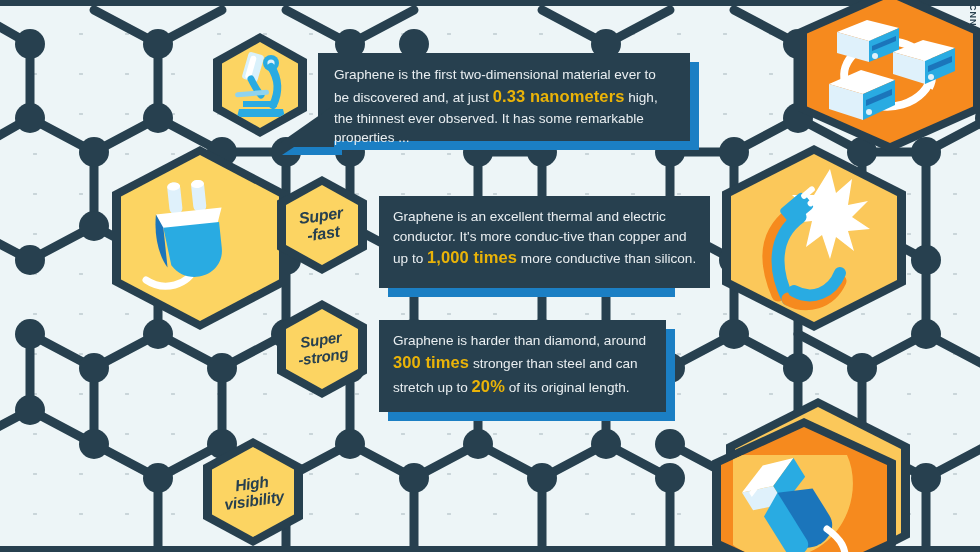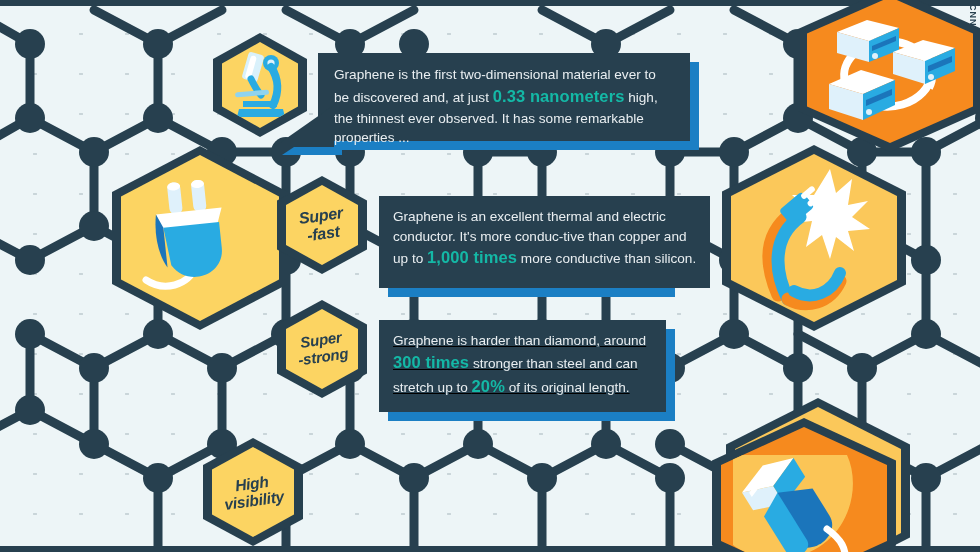--- a/index.html
+++ b/index.html
@@ -63,21 +63,21 @@
   }
   .card{
     position:relative;
     background:#27404f;
     color:#e9eef1;
     box-sizing:border-box;
     font-size:13.6px;
     line-height:1.45;
   }
   .card p{margin:0;}
-  .card b{color:#14b8a6;font-weight:bold;font-size:16.5px;letter-spacing:.1px;}
+  .card b{color:#eab308;font-weight:bold;font-size:16.5px;letter-spacing:.1px;}
 
   
   .card-tail{
     position:absolute;
     left:-44px;top:52px;
     width:60px;height:42px;
     background:#27404f;
     clip-path:polygon(100% 0%,100% 100%,0% 100%);
     z-index:1;
   }
@@ -386,21 +386,21 @@
     </div>
   </div>
 
   <div class="card-wrap" style="left:379px;top:196px;width:287px;height:92px;z-index:12;">
     <div class="card-shadow"></div>
     <div class="card" style="width:331px;height:92px;padding:11px 12px 0 14px;">
       <p>Graphene is an excellent thermal and electric conductor. It's more conduc-tive than copper and up to <b>1,000 times</b> more conductive than silicon.</p>
     </div>
   </div>
 
-  <div class="card-wrap" style="left:379px;top:320px;width:287px;height:92px;z-index:12;text-decoration:underline;">
+  <div class="card-wrap" style="left:379px;top:320px;width:287px;height:92px;z-index:12;">
     <div class="card-shadow"></div>
     <div class="card" style="width:287px;height:92px;padding:11px 14px 0 14px;">
       <p>Graphene is harder than diamond, around <b>300 times</b> stronger than steel and can stretch up to <b>20%</b> of its original length.</p>
     </div>
   </div>
 
 
   <div class="frame-bar frame-top"></div>
   <div class="frame-bar frame-bottom"></div>
   <div id="cnn-watermark">CNN</div>

